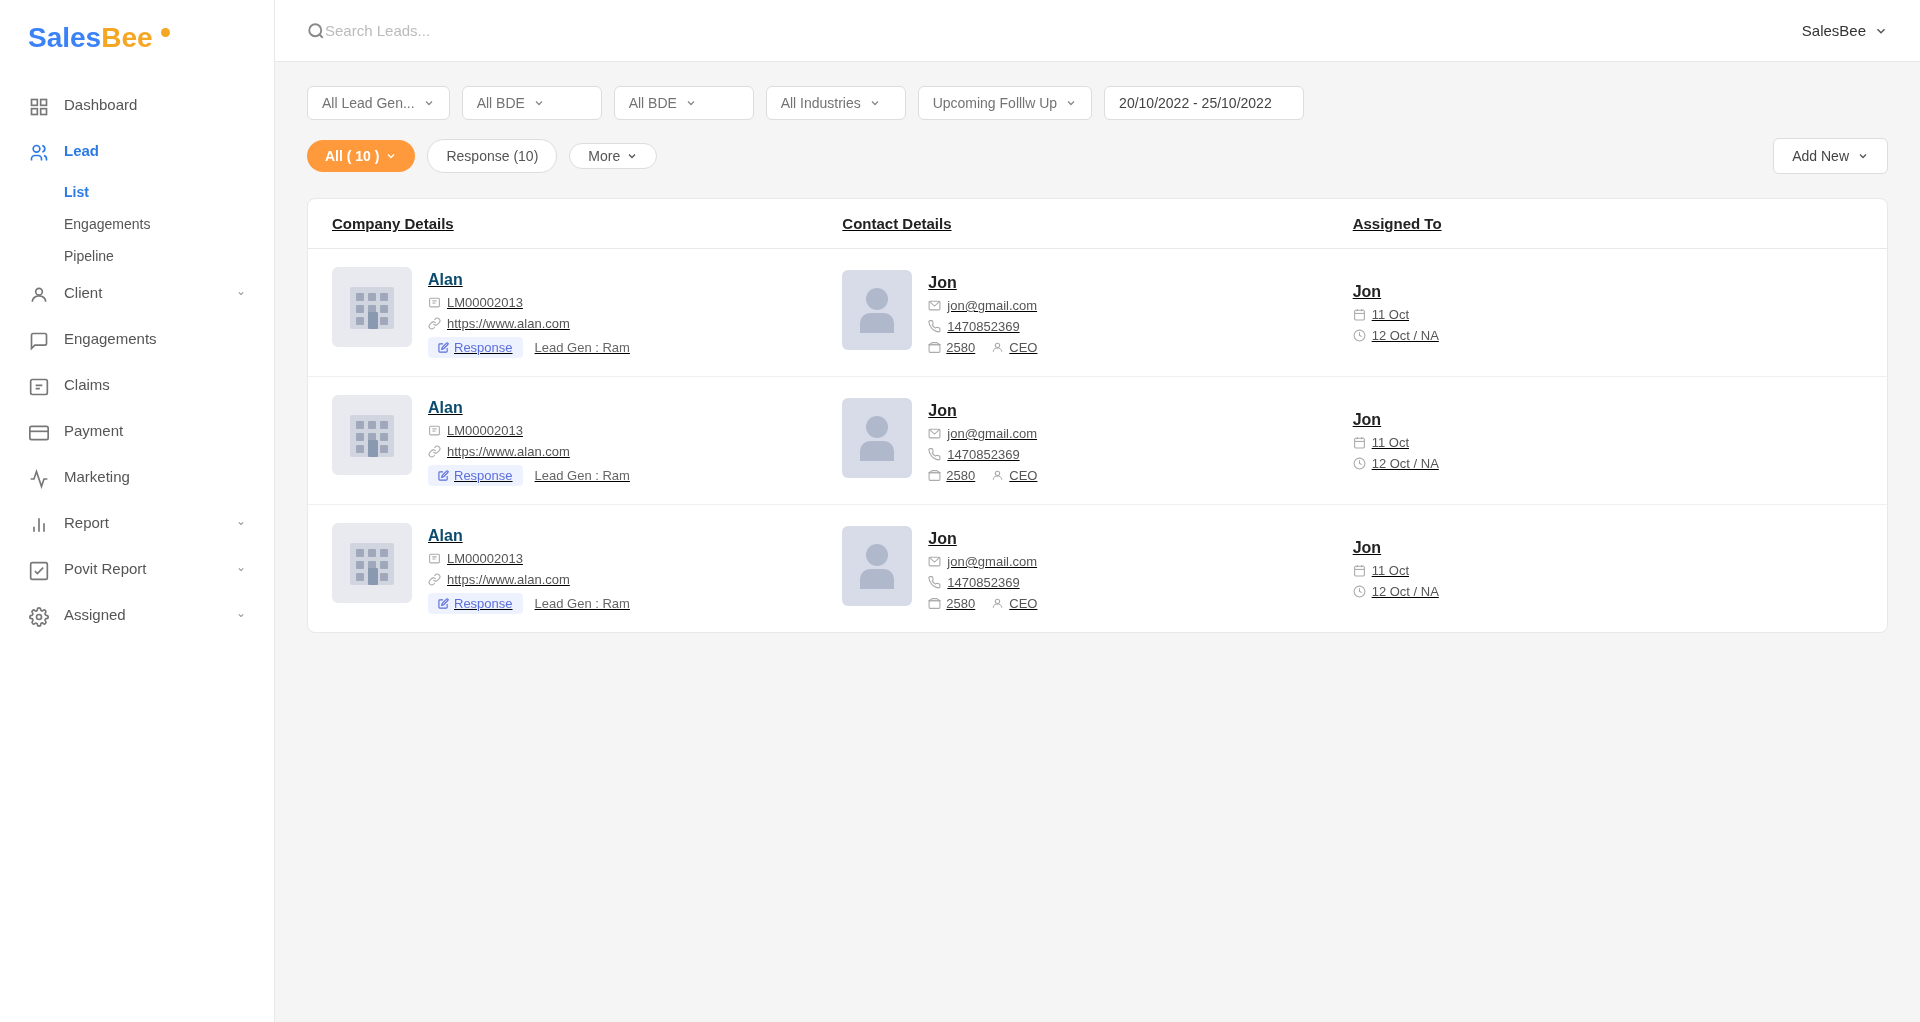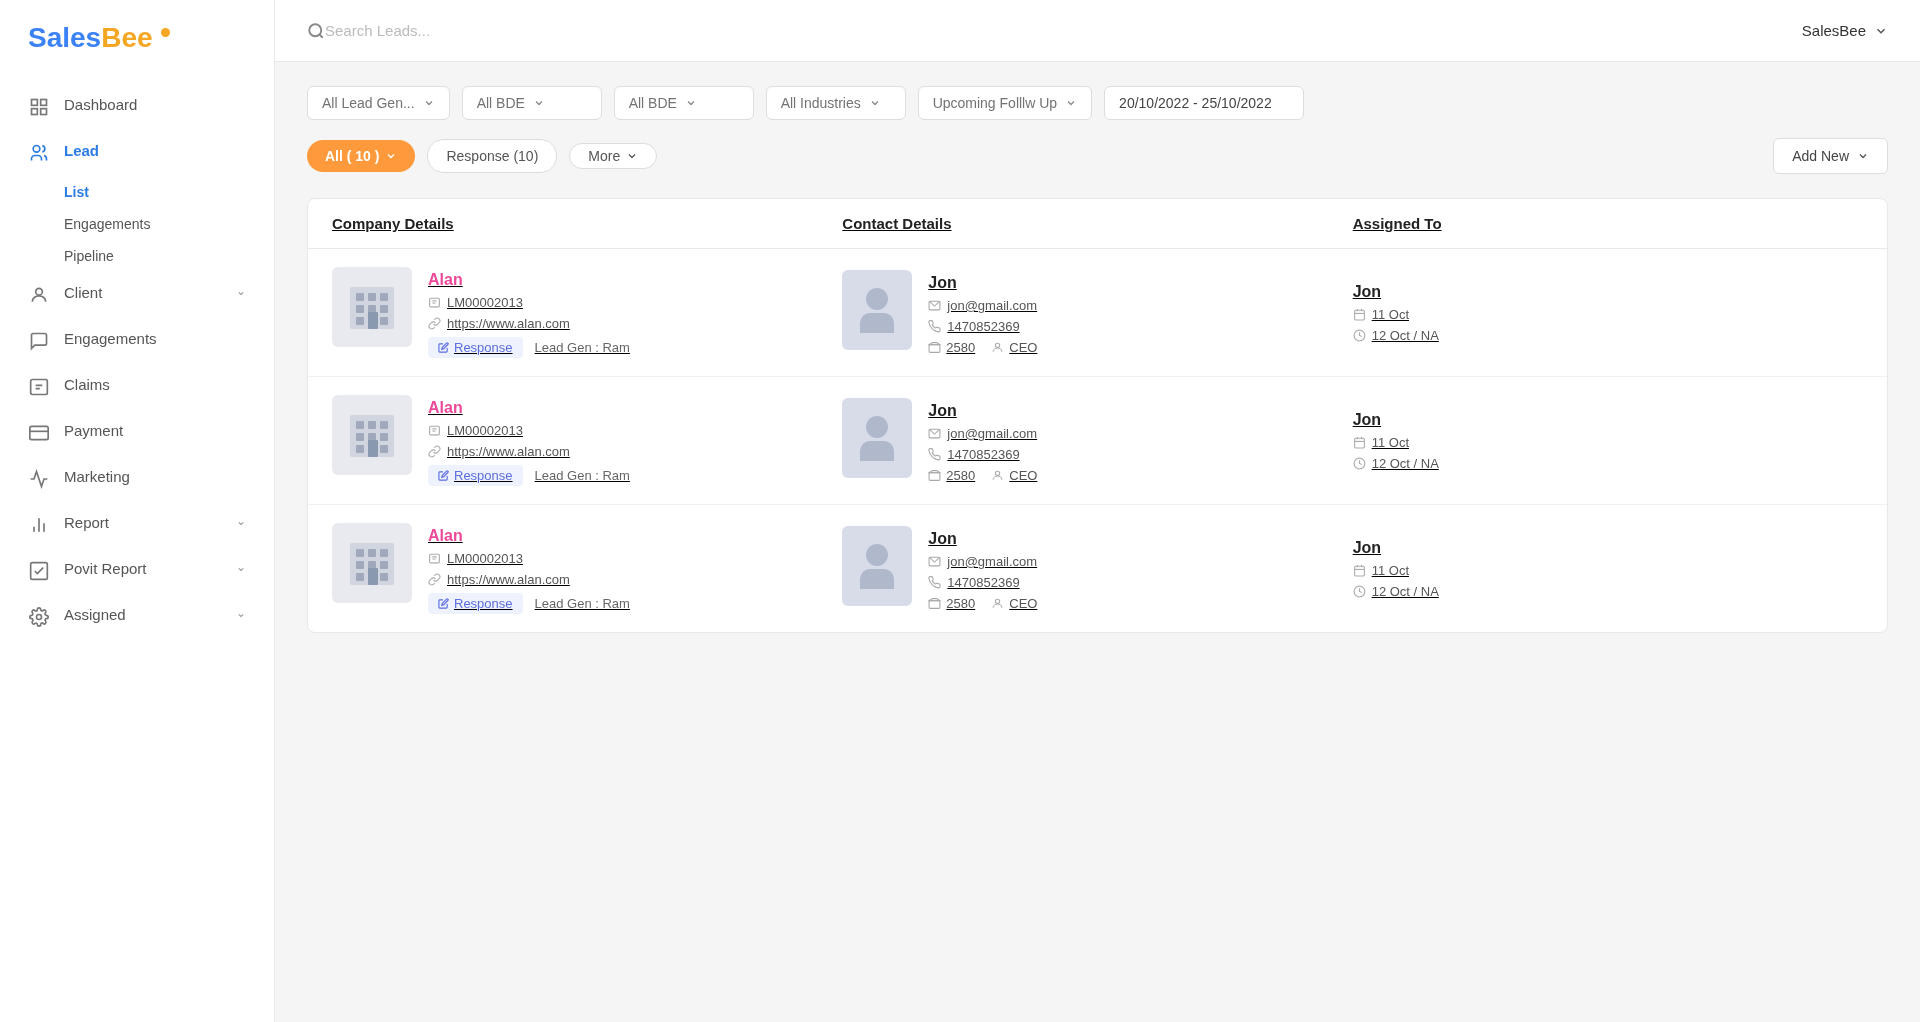--- a/index.html
+++ b/index.html
@@ -205,21 +205,21 @@
       width: 80px;
       min-width: 80px;
       height: 80px;
       background: #e8eaf0;
       border-radius: 6px;
       display: flex;
       align-items: center;
       justify-content: center;
     }
     .company-info { display: flex; flex-direction: column; gap: 6px; padding-top: 4px; }
-    .company-name { font-size: 16px; font-weight: 700; color: #ec4899; }
+    .company-name { font-size: 16px; font-weight: 700; color: #0c4a6e; }
     .info-row { display: flex; align-items: center; gap: 6px; font-size: 13px; color: #555; }
     .status-badge {
       display: inline-flex;
       align-items: center;
       gap: 5px;
       background: #eef2ff;
       color: #5b6edc;
       border-radius: 4px;
       padding: 3px 10px;
       font-size: 13px;

